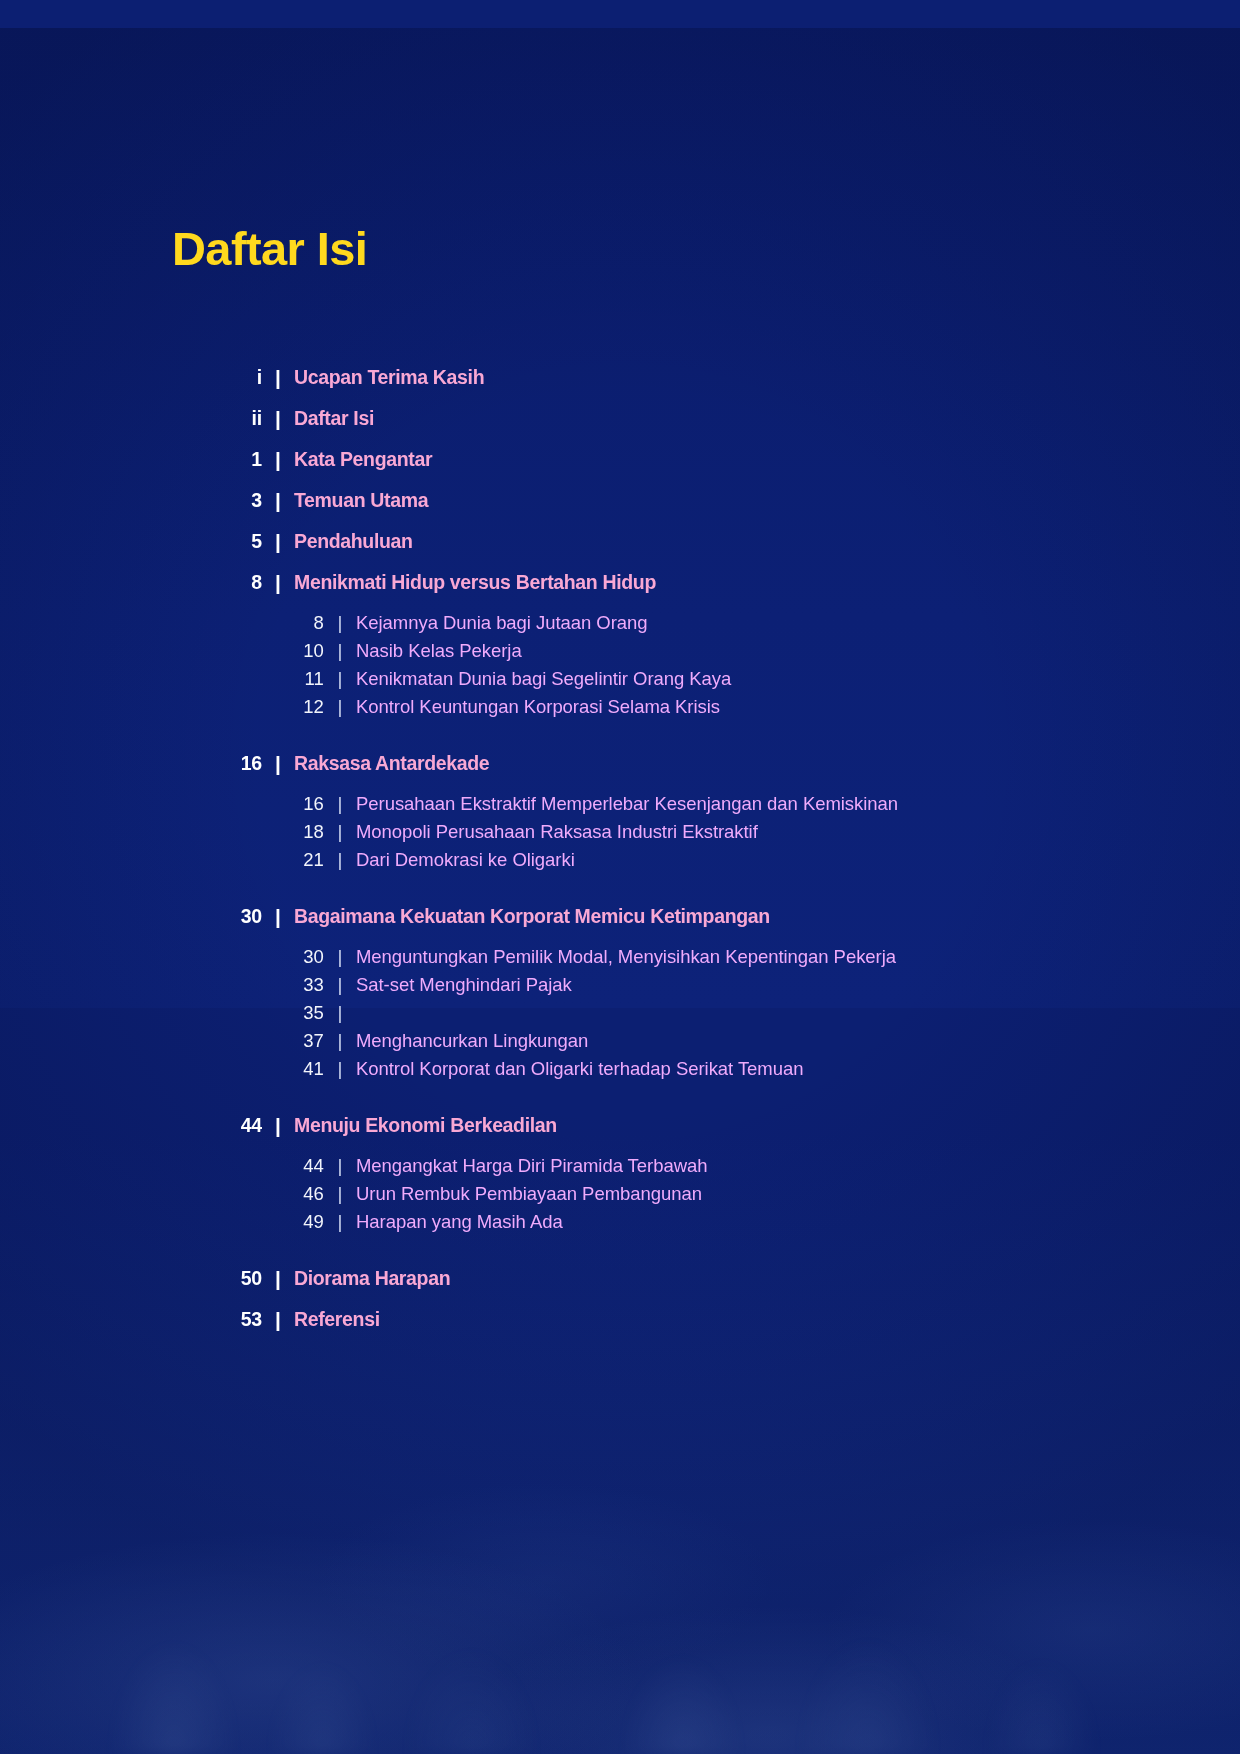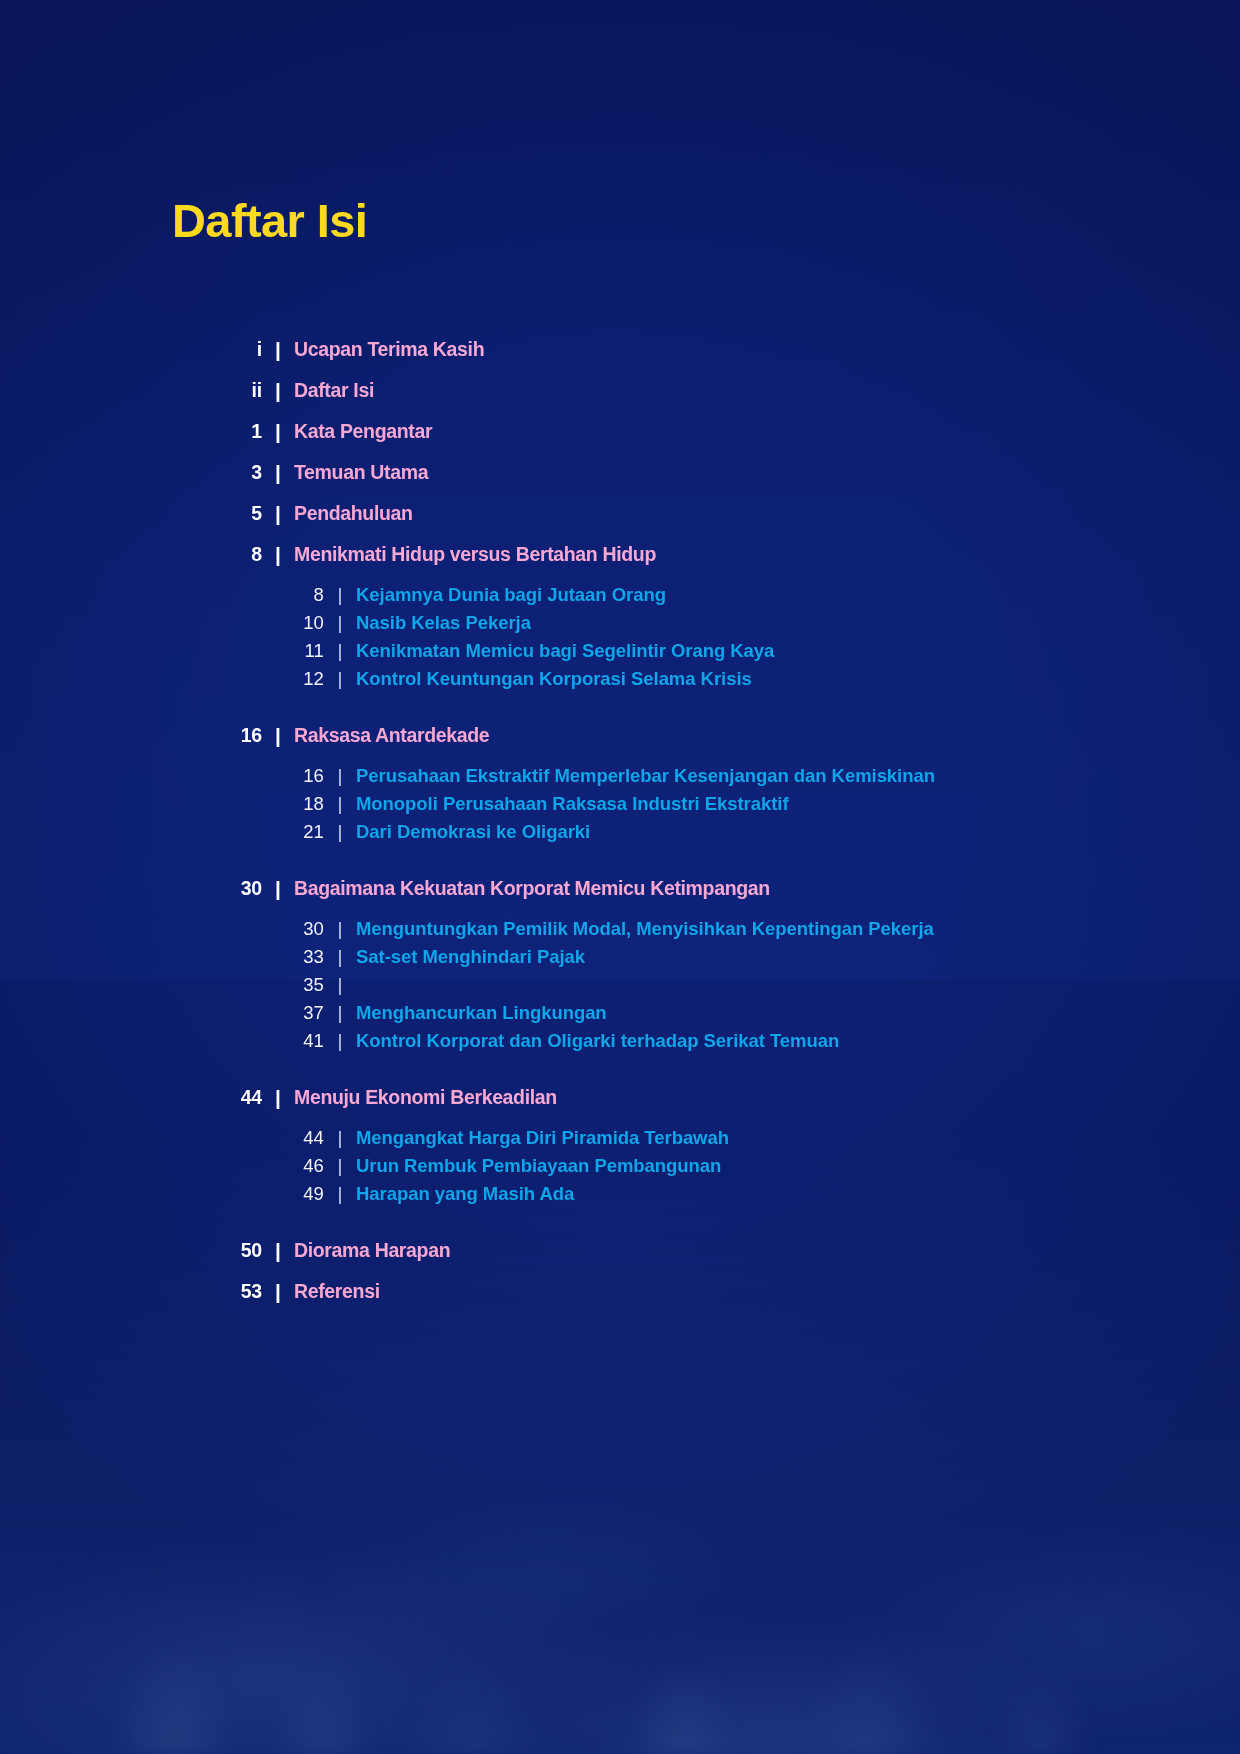--- a/index.html
+++ b/index.html
@@ -14,20 +14,21 @@
     overflow: hidden;
     position: relative;
   }
 
   
   .page {
     position: absolute;
     inset: 0;
     background: #0c1f72;
     overflow: hidden;
+    margin-top: 28px;
   }
   .bg-gradient-top {
     position: absolute;
     left: 0; right: 0; top: 0;
     height: 980px;
     background: linear-gradient(180deg, #0a1c6a 0%, #0c2176 55%, #0e247d6 100%);
     background: linear-gradient(180deg, #0a1b69 0%, #0c2075 60%, #0d2279 100%);
   }
   .bg-photo {
     position: absolute;
@@ -138,22 +139,22 @@
   .row.sub .sep {
     width: 32px;
     min-width: 32px;
     text-align: center;
     font-size: 19px;
     font-weight: normal;
     color: #cdd6ef;
   }
   .row.sub .label {
     font-size: 18.5px;
-    font-weight: bold;
-    color: #0ea5e9;
+    font-weight: normal;
+    color: #f0abfc;
     letter-spacing: -0.05px;
   }
 
   
   .group-gap { height: 12px; }
   .chapter-gap { height: 16px; }
 </style>
 </head>
 <body>
 
@@ -204,21 +205,21 @@
           <span class="label">Kejamnya Dunia bagi Jutaan Orang</span>
         </div>
         <div class="row sub">
           <span class="num">10</span>
           <span class="sep">|</span>
           <span class="label">Nasib Kelas Pekerja</span>
         </div>
         <div class="row sub">
           <span class="num">11</span>
           <span class="sep">|</span>
-          <span class="label">Kenikmatan Memicu bagi Segelintir Orang Kaya</span>
+          <span class="label">Kenikmatan Dunia bagi Segelintir Orang Kaya</span>
         </div>
         <div class="row sub">
           <span class="num">12</span>
           <span class="sep">|</span>
           <span class="label">Kontrol Keuntungan Korporasi Selama Krisis</span>
         </div>
         <div class="chapter-gap"></div>
         <div class="row chapter">
           <span class="num">16</span>
           <span class="sep">|</span>

